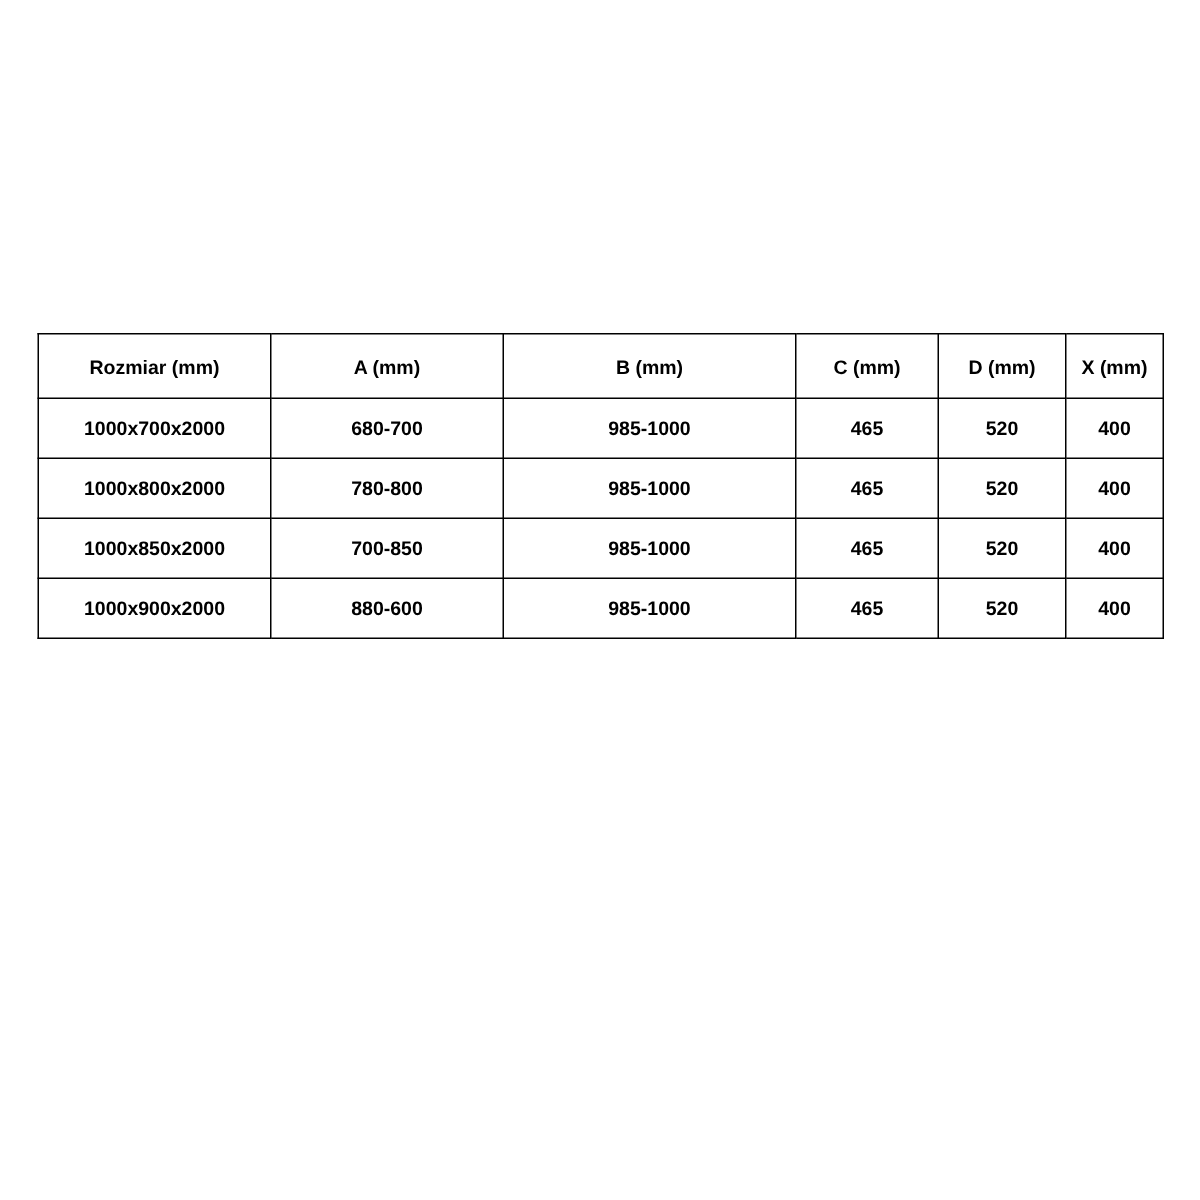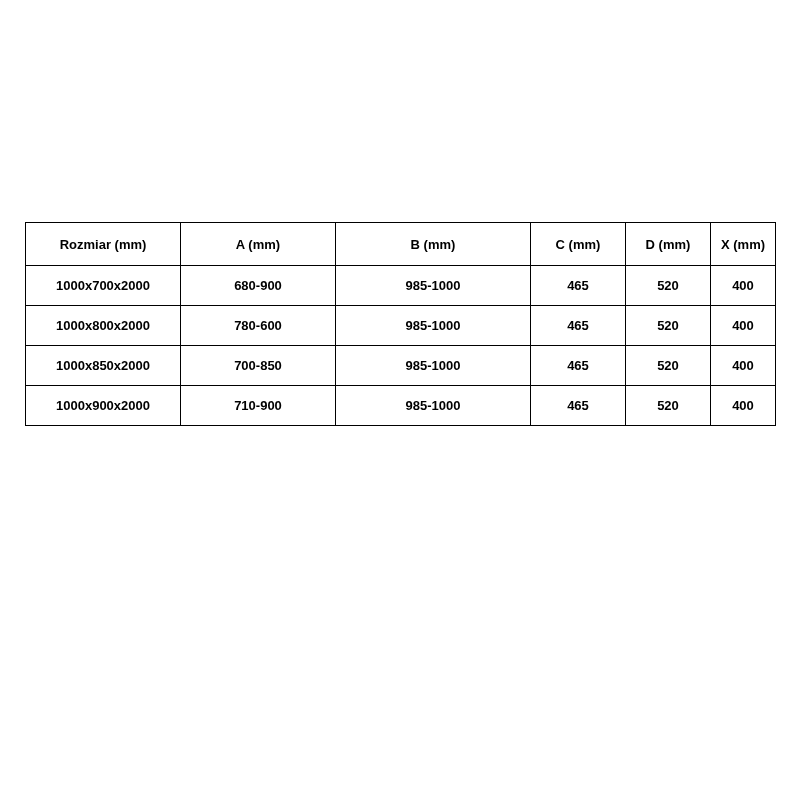--- a/index.html
+++ b/index.html
@@ -73,45 +73,45 @@
           <th>A (mm)</th>
           <th>B (mm)</th>
           <th>C (mm)</th>
           <th>D (mm)</th>
           <th>X (mm)</th>
         </tr>
       </thead>
       <tbody>
         <tr>
           <td>1000x700x2000</td>
-          <td>680-900</td>
+          <td>680-700</td>
           <td>985-1000</td>
           <td>465</td>
           <td>520</td>
           <td>400</td>
         </tr>
         <tr>
           <td>1000x800x2000</td>
-          <td>780-600</td>
+          <td>780-800</td>
           <td>985-1000</td>
           <td>465</td>
           <td>520</td>
           <td>400</td>
         </tr>
         <tr>
           <td>1000x850x2000</td>
           <td>700-850</td>
           <td>985-1000</td>
           <td>465</td>
           <td>520</td>
           <td>400</td>
         </tr>
         <tr>
           <td>1000x900x2000</td>
-          <td>710-900</td>
+          <td>880-600</td>
           <td>985-1000</td>
           <td>465</td>
           <td>520</td>
           <td>400</td>
         </tr>
       </tbody>
     </table>
   </div>
 </div>
 

